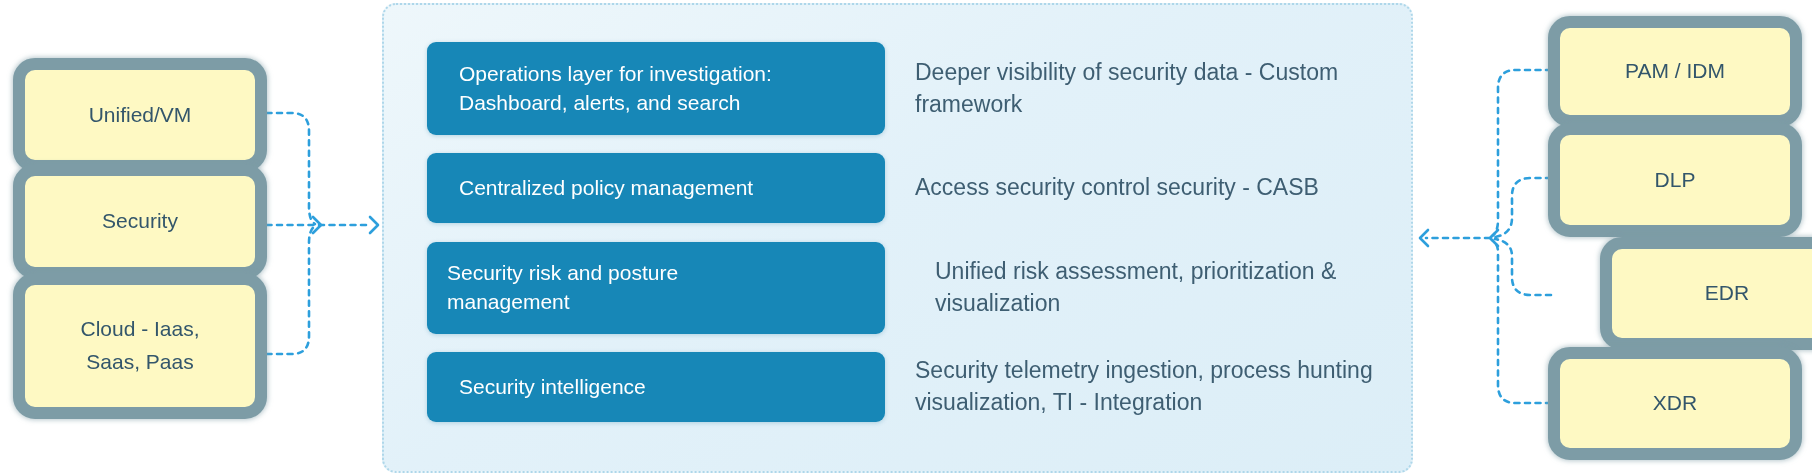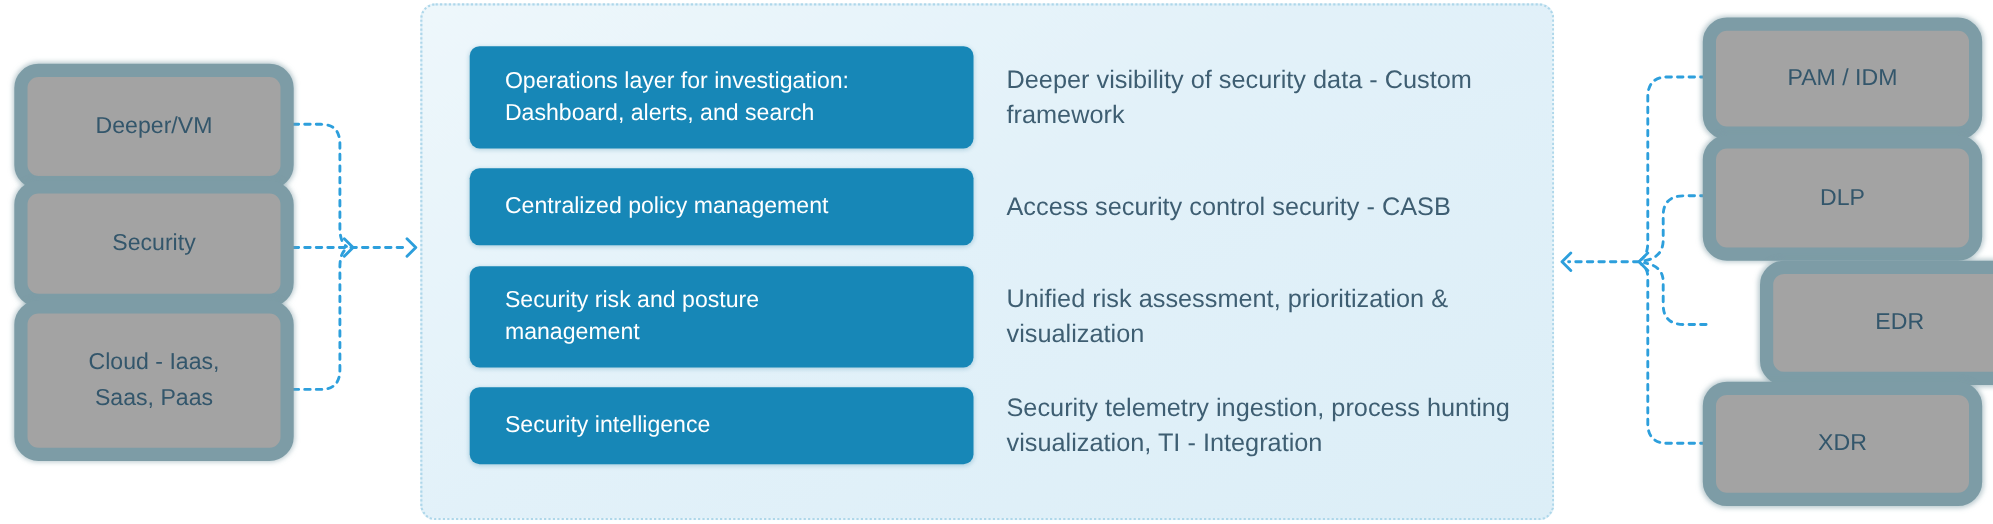--- a/index.html
+++ b/index.html
@@ -15,21 +15,21 @@
     fill:none; stroke:#2d9fdc; stroke-width:2.6;
     stroke-dasharray:5 5.5; stroke-linecap:round;
   }
   .chev {
     fill:none; stroke:#2d9fdc; stroke-width:2.6;
     stroke-linecap:round; stroke-linejoin:round;
   }
 
   
   .node {
-    position:absolute; background:#a3a3a3;
+    position:absolute; background:#fef9c3;
     border:12px solid #7d9ca6; border-radius:22px;
     box-shadow:0 0 5px 1px rgba(125,156,166,0.55);
     display:flex; align-items:center; justify-content:center;
     text-align:center; color:#33566b; font-size:21px; line-height:1.57;
     white-space:pre-line;
   }
   .src1 { left:13px;   top:58px;  width:254px; height:114px; }
   .src2 { left:13px;   top:164px; width:254px; height:115px; }
   .src3 { left:13px;   top:273px; width:254px; height:146px; }
   .int1 { left:1548px; top:16px;  width:254px; height:111px; }
@@ -49,21 +49,21 @@
   .pill {
     position:absolute; left:427px; width:458px;
     background:#1787b7; border-radius:9px;
     box-shadow:0 1px 4px rgba(20,110,150,0.25);
     color:#ffffff; font-size:21px; line-height:1.38;
     display:flex; align-items:center; padding:0 32px;
     white-space:pre-line;
   }
   .row1 { top:42px;  height:93px; }
   .row2 { top:153px; height:70px; }
-  .row3 { top:242px; height:92px; }
+  .row3 { top:242px; height:92px;padding-left:20px; }
   .row4 { top:352px; height:70px; }
 
   
   .desc {
     position:absolute; left:915px; width:486px;
     color:#3e5e72; font-size:23px; line-height:1.38;
     display:flex; align-items:center;
     white-space:pre-line;
   }
 </style>
@@ -87,21 +87,21 @@
       <path class="dash" d="M1551 403 H1516 Q1498 403 1498 385 V252 Q1498 244 1492 240"></path>
       <path class="dash" d="M1551 178 H1531 Q1512 178 1512 196 V218 Q1512 234 1495 237"></path>
       <path class="dash" d="M1551 295 H1531 Q1512 295 1512 277 V256 Q1512 242 1495 239"></path>
       <path class="dash" d="M1490 238 H1426"></path>
       <path class="chev" d="M1498 230 L1490 238 L1498 246"></path>
       <path class="chev" d="M1428 230 L1420 238 L1428 246"></path>
     </g>
   </svg>
 
   <div class="node src1">
-    <span>Deeper/VM</span>
+    <span>Unified/VM</span>
   </div>
   <div class="node src2">
     <span>Security</span>
   </div>
   <div class="node src3">
     <span>Cloud - Iaas,
 Saas, Paas</span>
   </div>
 
   <div class="panel"></div>

